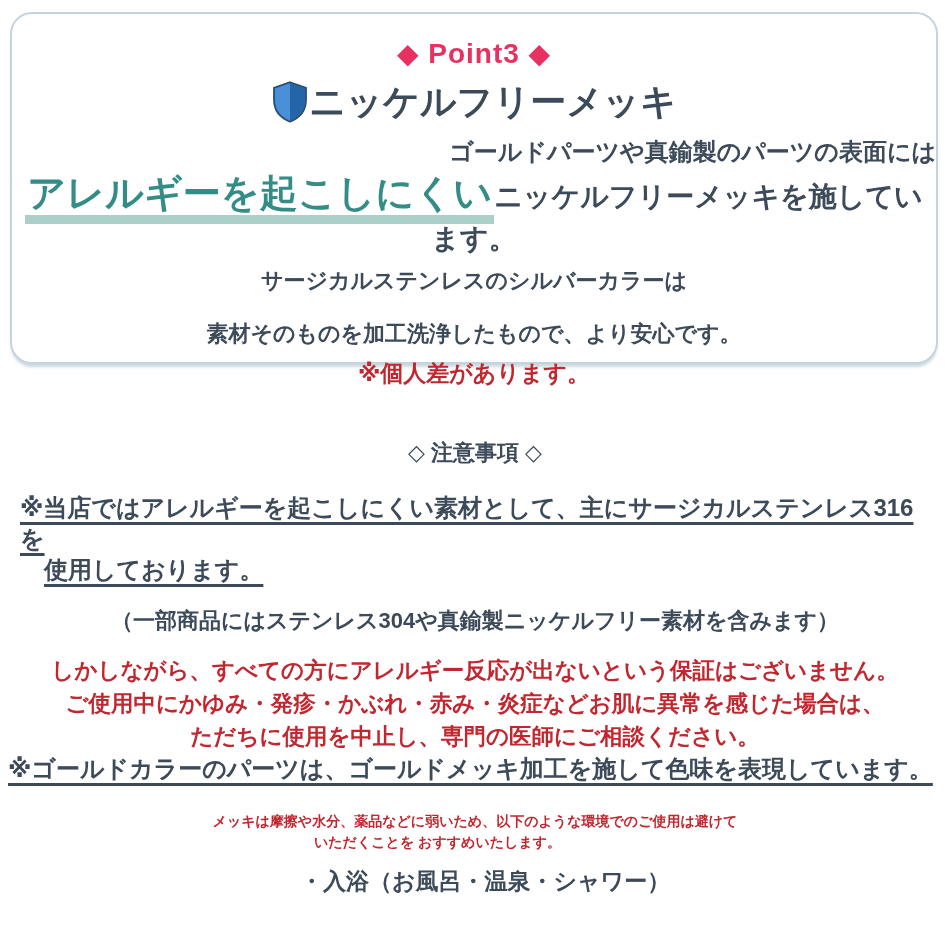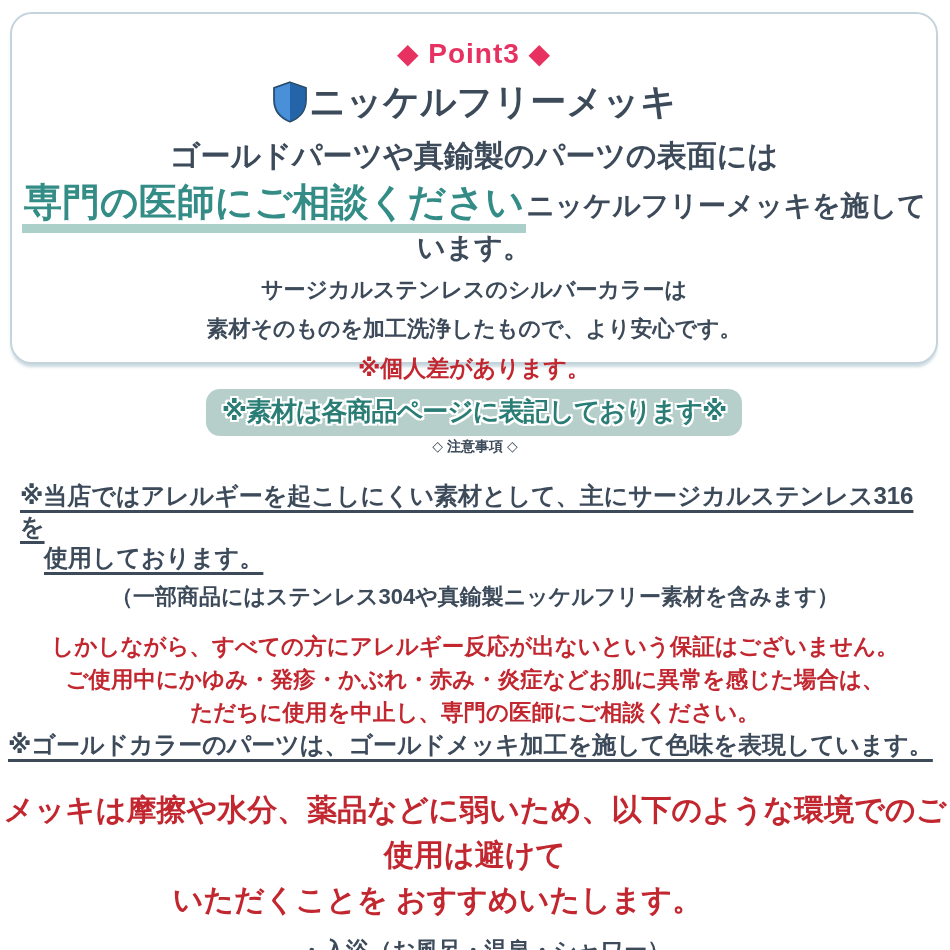--- a/index.html
+++ b/index.html
@@ -28,66 +28,66 @@
     color:var(--pink,#e73160);
     line-height:1.15;
   }
   .point-title-row{
     margin-top:8px;
     display:flex;justify-content:center;align-items:center;gap:0;
     font-size:36px;
     line-height:1.2;
   }
   .shield{width:38px;height:44px;flex:0 0 auto;margin-top:2px;}
-  .intro-line{margin-top:12px;font-size:30px;}
+  .intro-line{margin-top:12px;font-size:24px;text-align:right;}
   .highlight-line{margin-top:6px;line-height:1.05;}
   .highlight{
     display:inline-block;
     font-size:38px;
     color:var(--teal,#338c86);
     border-bottom:9px solid var(--teal-underline,#abcfc9);
     padding:0 2px 1px 2px;
   }
   .highlight-suffix{font-size:28px;}
   .detail-line1{margin-top:13px;font-size:22px;}
-  .detail-line2{margin-top:9px;font-size:22px;}
+  .detail-line2{margin-top:23px;font-size:22px;}
   .red-note{margin-top:9px;font-size:23px;color:var(--red,#c22730);}
   .pill{
     display:inline-block;
     margin-top:5px;
     background:var(--pill-bg,#b6cfca);
     color:var(--pill-text,#2a7d75);
     font-size:26px;
     letter-spacing:-1px;
     padding:5px 16px 7px 16px;
     border-radius:14px;
     text-shadow:
       -2px -2px 0 #fff, 0 -2px 0 #fff, 2px -2px 0 #fff,
       -2px 0 0 #fff, 2px 0 0 #fff,
       -2px 2px 0 #fff, 0 2px 0 #fff, 2px 2px 0 #fff;
   }
   
-  .notice-heading{margin-top:74px;text-align:center;font-size:14px;}
+  .notice-heading{margin-top:74px;text-align:center;font-size:22px;}
   .material-note{margin-top:24px;padding:0 20px;font-size:24px;line-height:1.3;}
   .u{
     text-decoration:underline;
     text-decoration-thickness:3px;
     text-underline-offset:6px;
   }
   .indent{margin-left:24px;}
-  .sub-note{margin-top:8px;text-align:center;font-size:22px;}
+  .sub-note{margin-top:20px;text-align:center;font-size:22px;}
   .allergy-warning{
     margin-top:18px;text-align:center;
     font-size:22.5px;line-height:1.48;
     color:var(--red,#c22730);
   }
   .gold-note{padding:0 8px;font-size:24px;}
   .plating-warning{
     margin-top:26px;text-align:center;
-    font-size:30px;line-height:1.5;
+    font-size:14px;line-height:1.5;
     color:var(--red,#c22730);
   }
   .plating-line2{display:block;margin-right:75px;text-align:center;}
   .avoid-list{margin-top:14px;padding-left:300px;font-size:23px;}
   .avoid-item{margin-bottom:20px;line-height:1.3;}
 </style>
 </head>
 <body>
 
 <div class="point-box">
@@ -99,29 +99,26 @@
         <path d="M20 2 L37 8 V21 C37 32 30 40 20 44 C10 40 3 32 3 21 V8 Z" fill="var(--shield-right,#2465aa)" stroke="#2b4a66" stroke-width="1.5"></path>
         <path d="M20 3.2 L4.3 8.9 V21 C4.3 31.4 10.8 39 20 42.8 Z" fill="var(--shield-left,#4a90d8)"></path>
       </svg>
     </span>
     <span>ニッケルフリーメッキ</span>
   </div>
 
   <div class="intro-line">ゴールドパーツや真鍮製のパーツの表面には</div>
 
   <div class="highlight-line">
-    <span class="highlight">専門の医師にご相談ください</span><span class="highlight-suffix">ニッケルフリーメッキを施しています。</span>
+    <span class="highlight">アレルギーを起こしにくい</span><span class="highlight-suffix">ニッケルフリーメッキを施しています。</span>
   </div>
 
   <div class="detail-line1">サージカルステンレスのシルバーカラーは</div>
   <div class="detail-line2">素材そのものを加工洗浄したもので、より安心です。</div>
   <div class="red-note">※個人差があります。</div>
-  <div>
-    <span class="pill">※素材は各商品ページに表記しております※</span>
-  </div>
 </div>
 
 <div class="notice-heading">◇ 注意事項 ◇</div>
 
 <div class="material-note">
   <span class="u">※当店ではアレルギーを起こしにくい素材として、主にサージカルステンレス316を</span><br>
   <span class="u indent">使用しております。</span>
 </div>
 
 <div class="sub-note">（一部商品にはステンレス304や真鍮製ニッケルフリー素材を含みます）</div>

